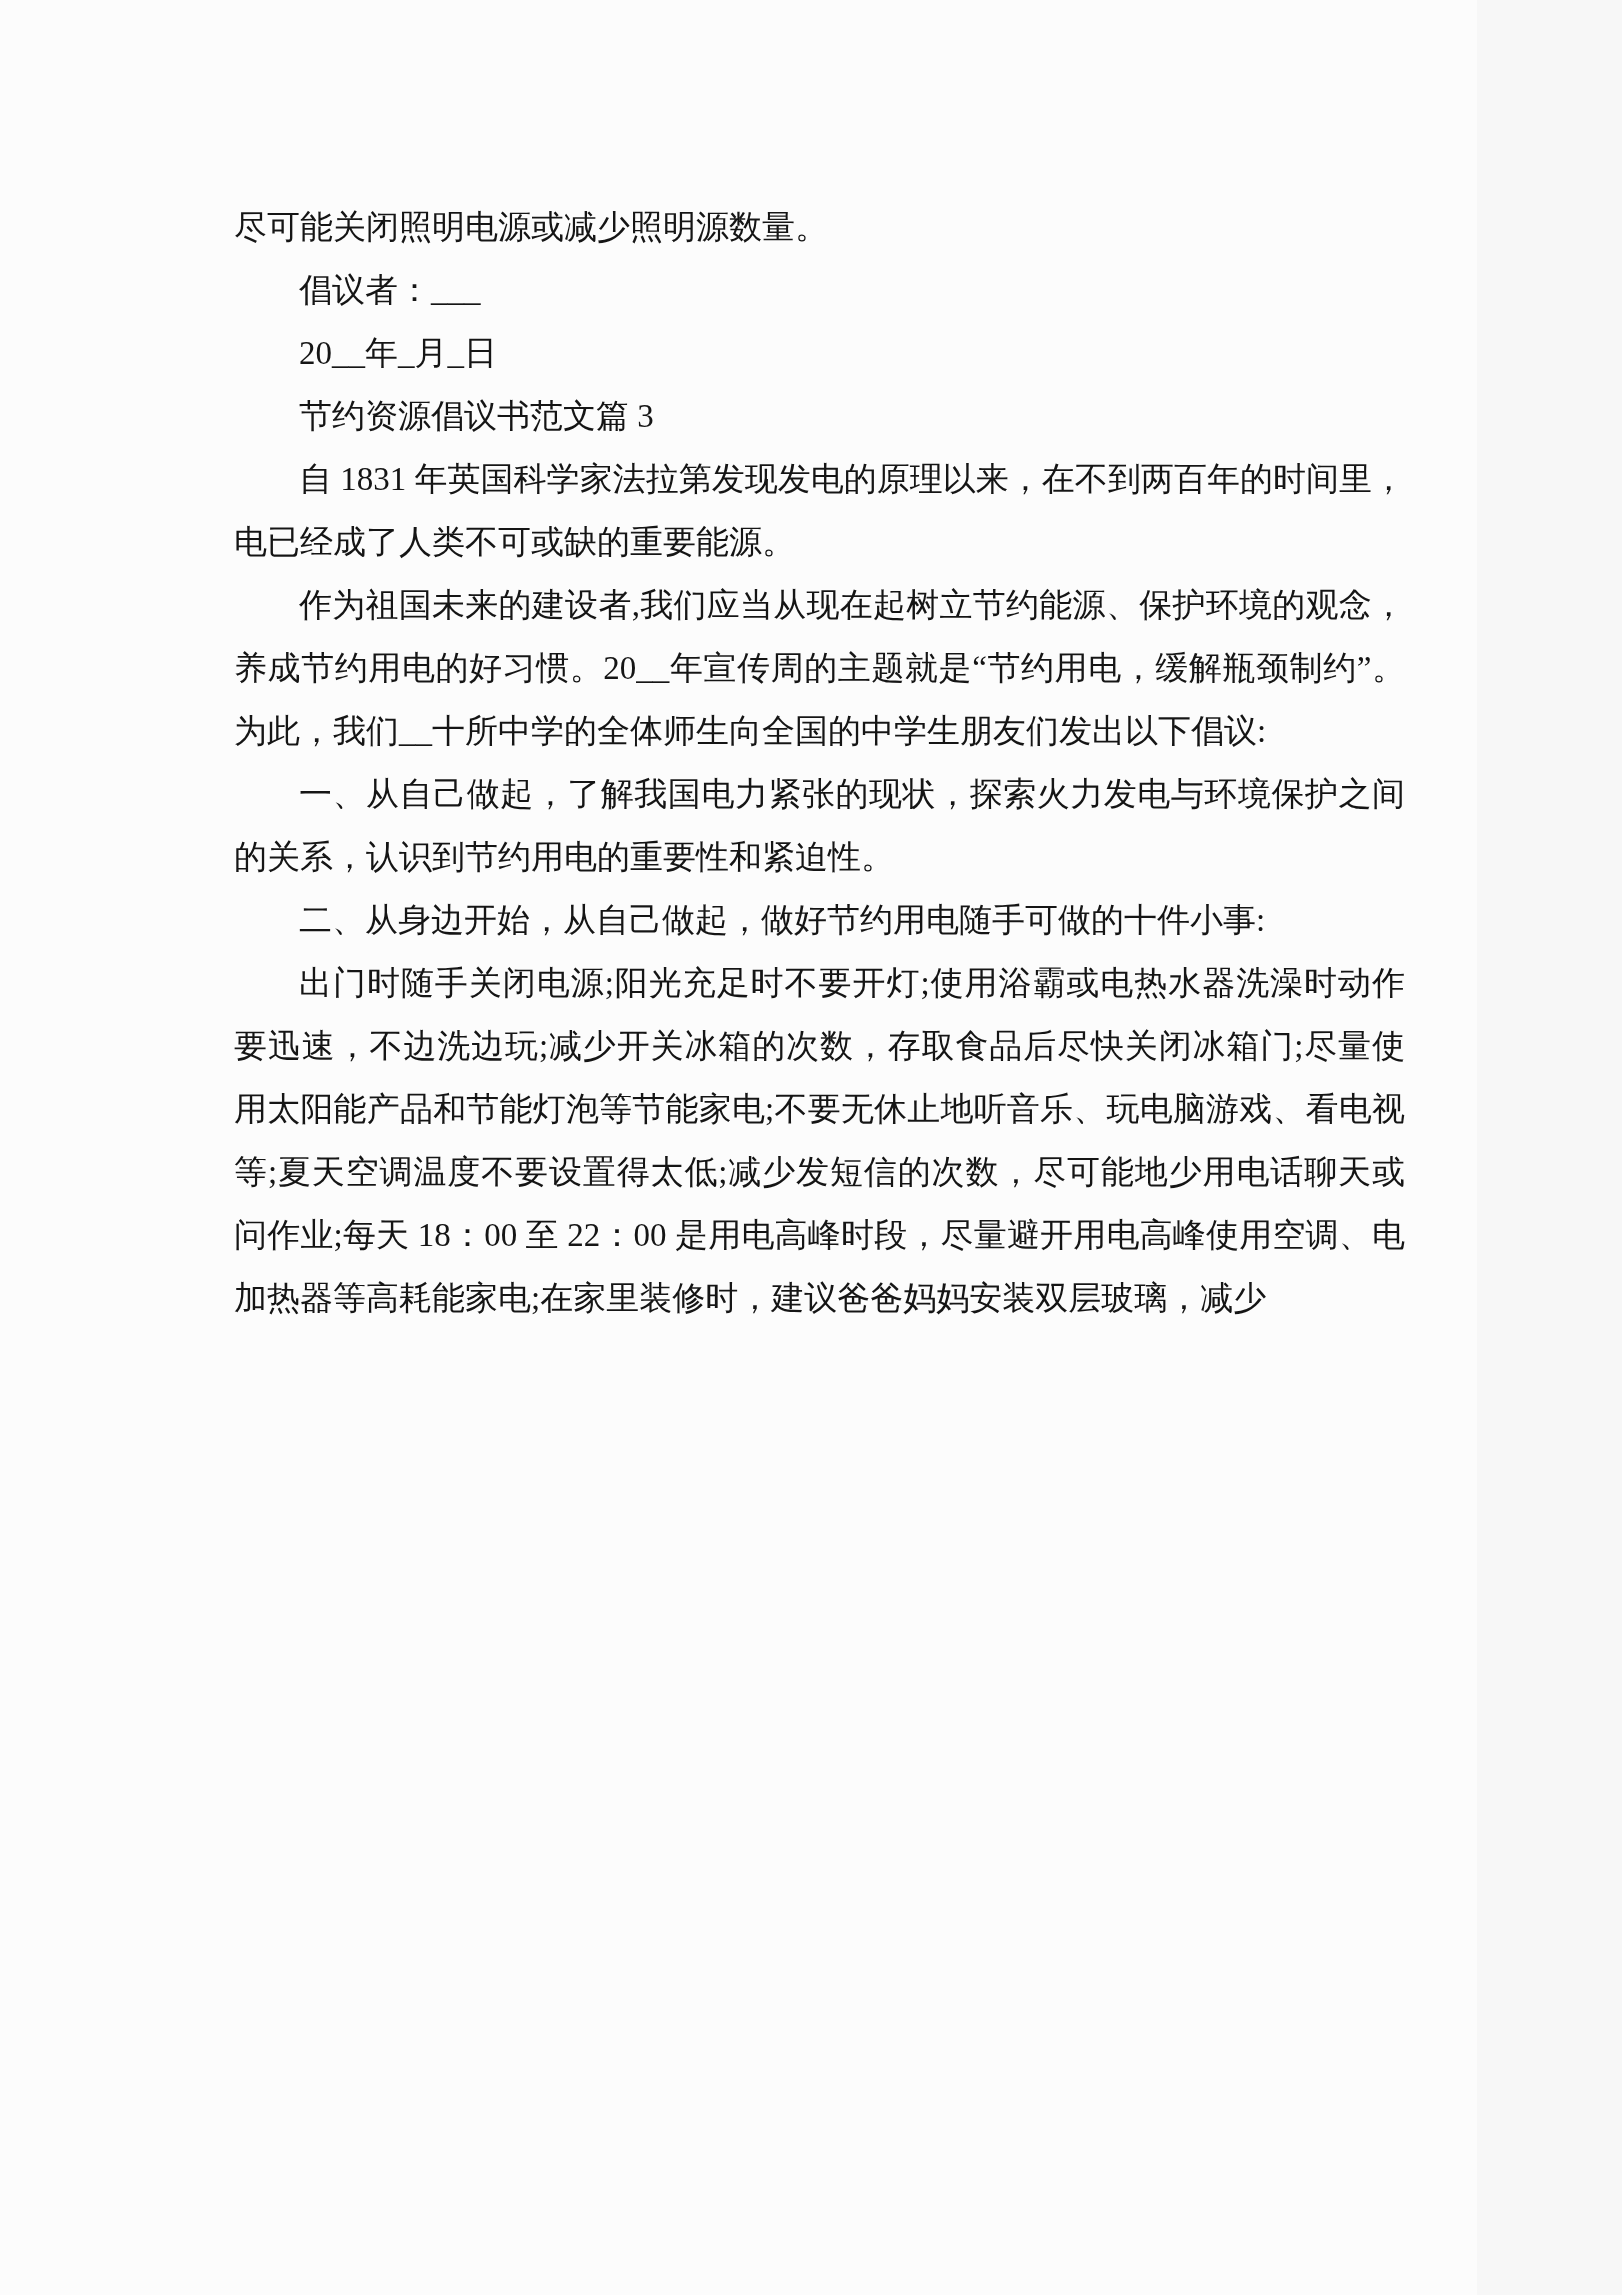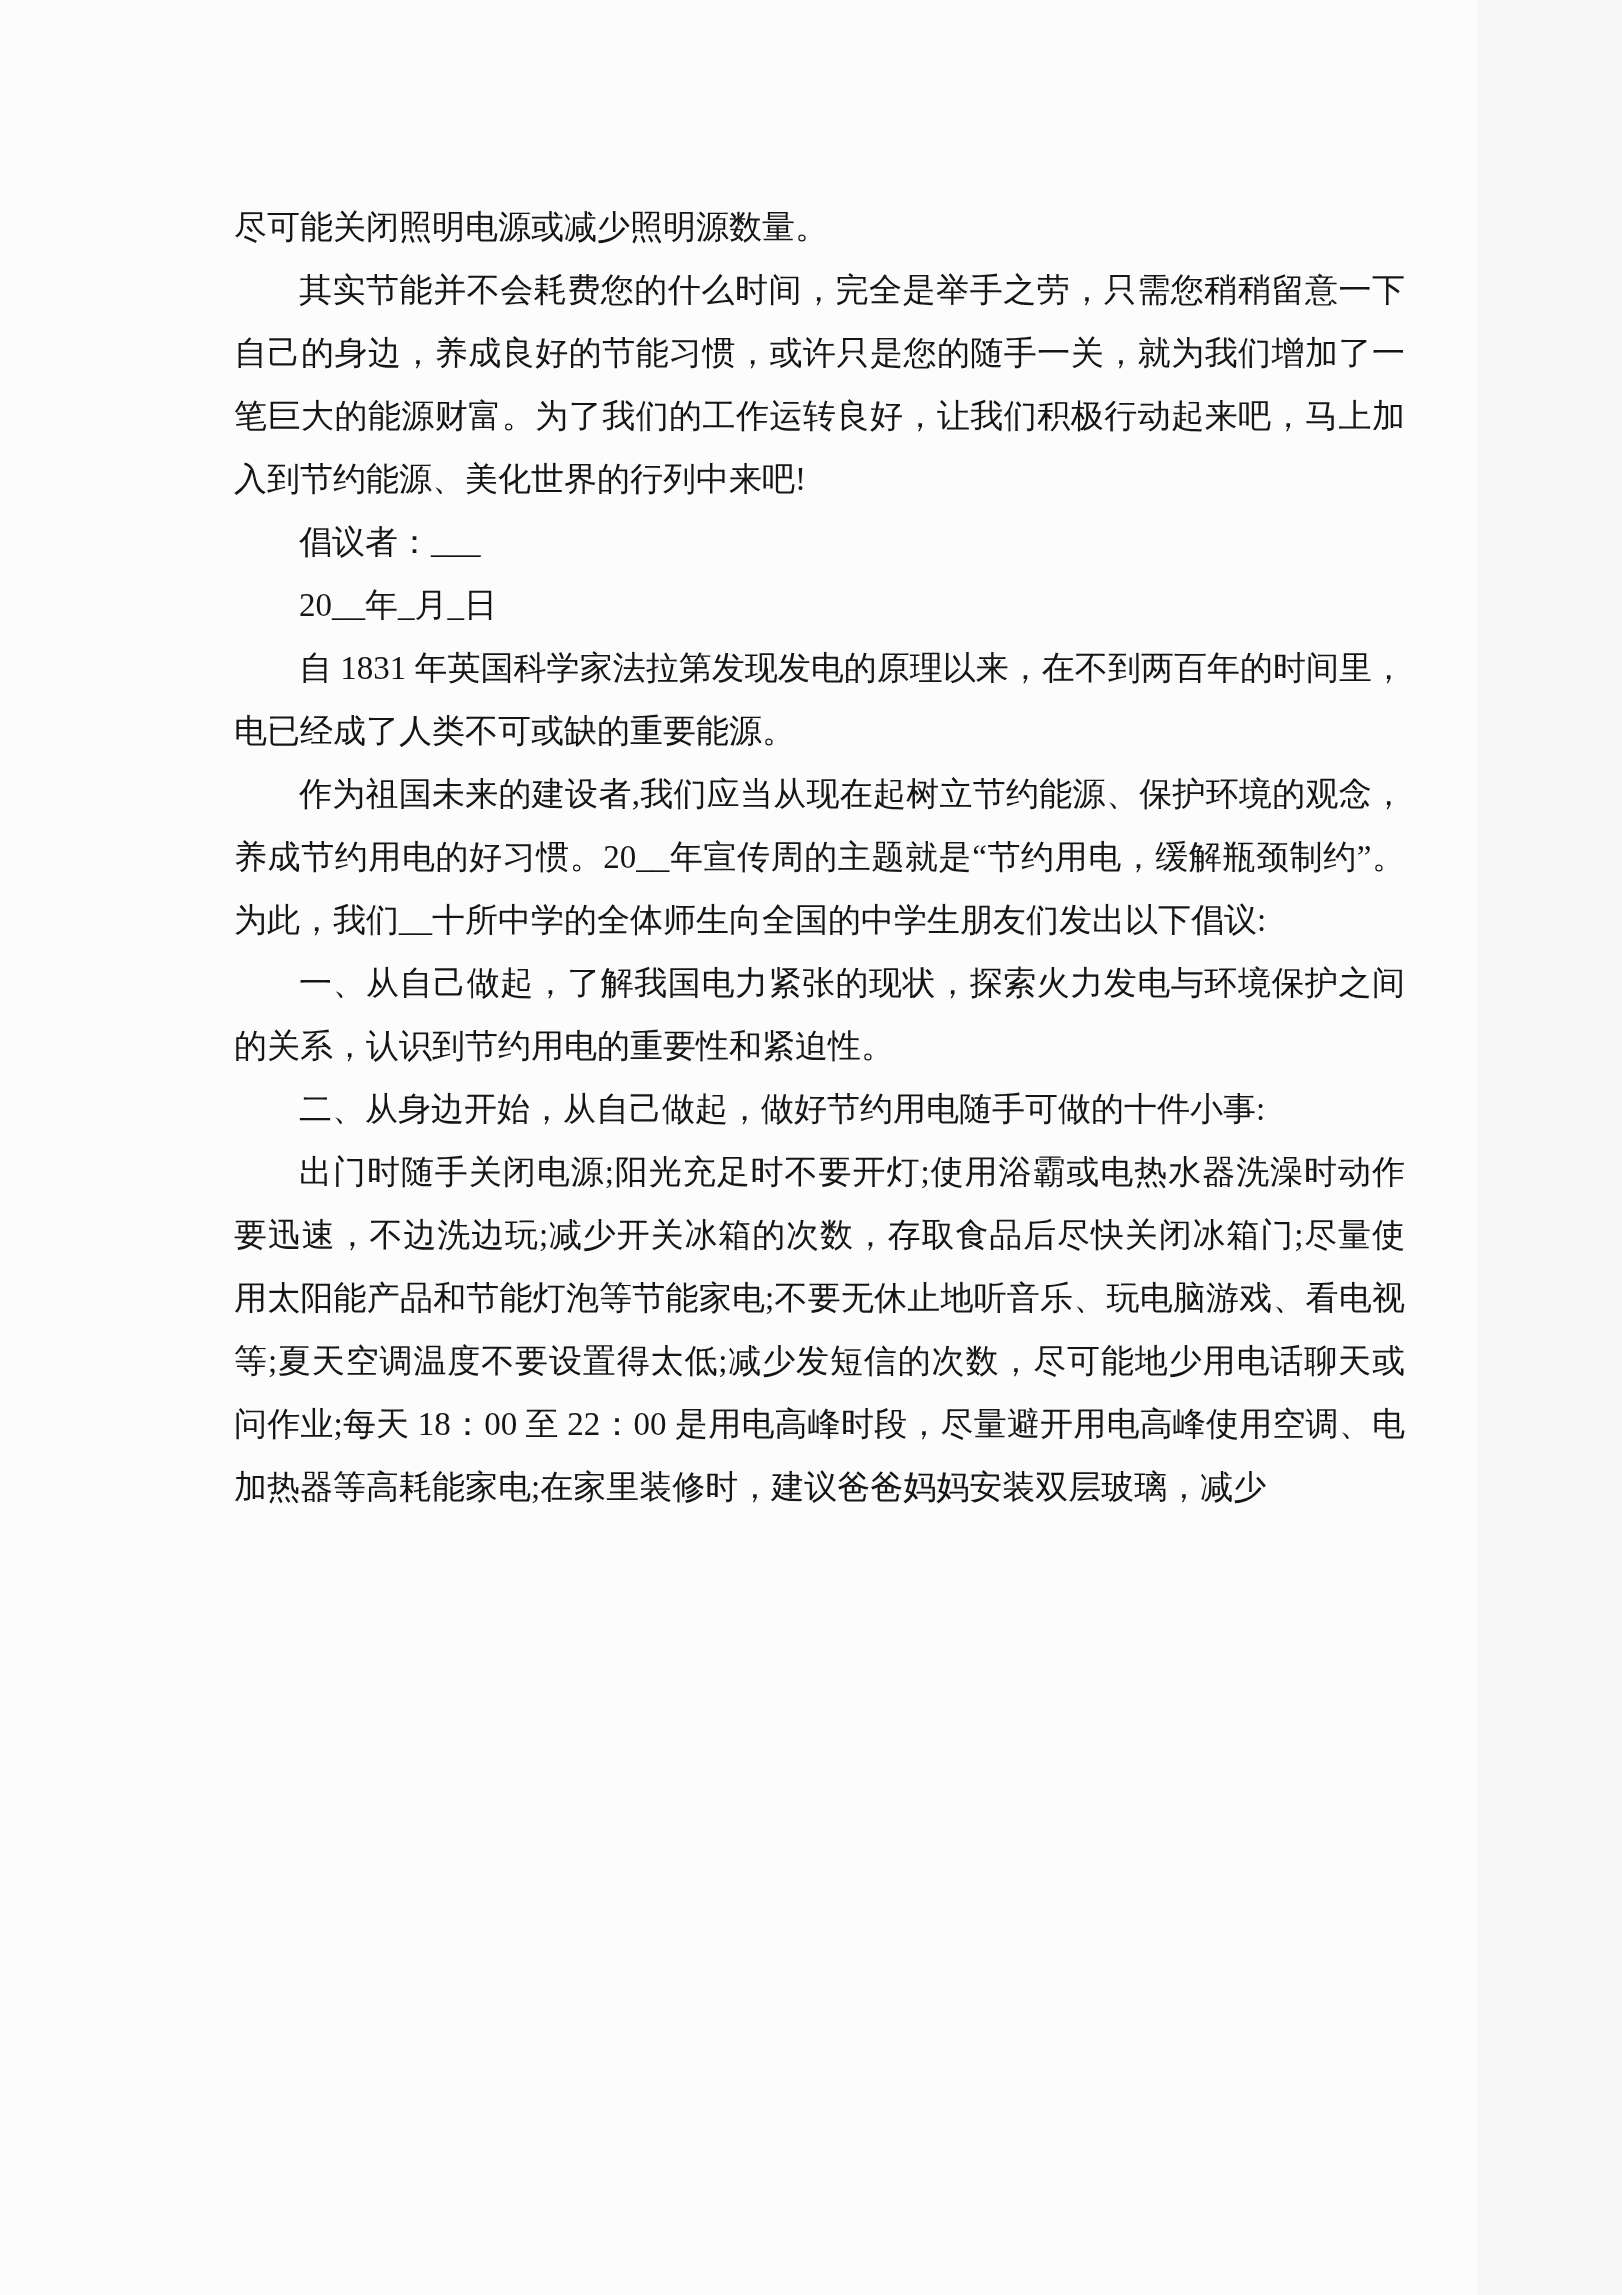--- a/index.html
+++ b/index.html
@@ -38,23 +38,23 @@
   .doc-body p.indent {
     text-indent: 65px;
   }
 </style>
 </head>
 <body>
 
 <div class="page" style="background: rgb(252, 252, 252);">
   <div class="doc-body" style="color: rgb(21, 21, 21);">
       <p>尽可能关闭照明电源或减少照明源数量。</p>
-      <p class="indent">其实节能并不会耗费您的什么时间，完全是举手之劳，只需您稍稍留意一下自己的身边，养成良好的节能习惯，或许只是您的随手一关，就为我们增加了一笔巨大的能源财富。为了我们的工作运转良好，让我们积极行动起来吧，马上加入到节约能源、美化世界的行列中来吧!</p>
       <p class="indent">倡议者：___</p>
       <p class="indent">20__年_月_日</p>
+      <p class="indent">节约资源倡议书范文篇 3</p>
       <p class="indent">自 1831 年英国科学家法拉第发现发电的原理以来，在不到两百年的时间里，电已经成了人类不可或缺的重要能源。</p>
       <p class="indent">作为祖国未来的建设者,我们应当从现在起树立节约能源、保护环境的观念，养成节约用电的好习惯。20__年宣传周的主题就是“节约用电，缓解瓶颈制约”。为此，我们__十所中学的全体师生向全国的中学生朋友们发出以下倡议:</p>
       <p class="indent">一、从自己做起，了解我国电力紧张的现状，探索火力发电与环境保护之间的关系，认识到节约用电的重要性和紧迫性。</p>
       <p class="indent">二、从身边开始，从自己做起，做好节约用电随手可做的十件小事:</p>
       <p class="indent">出门时随手关闭电源;阳光充足时不要开灯;使用浴霸或电热水器洗澡时动作要迅速，不边洗边玩;减少开关冰箱的次数，存取食品后尽快关闭冰箱门;尽量使用太阳能产品和节能灯泡等节能家电;不要无休止地听音乐、玩电脑游戏、看电视等;夏天空调温度不要设置得太低;减少发短信的次数，尽可能地少用电话聊天或问作业;每天 18：00 至 22：00 是用电高峰时段，尽量避开用电高峰使用空调、电加热器等高耗能家电;在家里装修时，建议爸爸妈妈安装双层玻璃，减少</p>
     </div>
 </div>
 
 
 </body></html>

